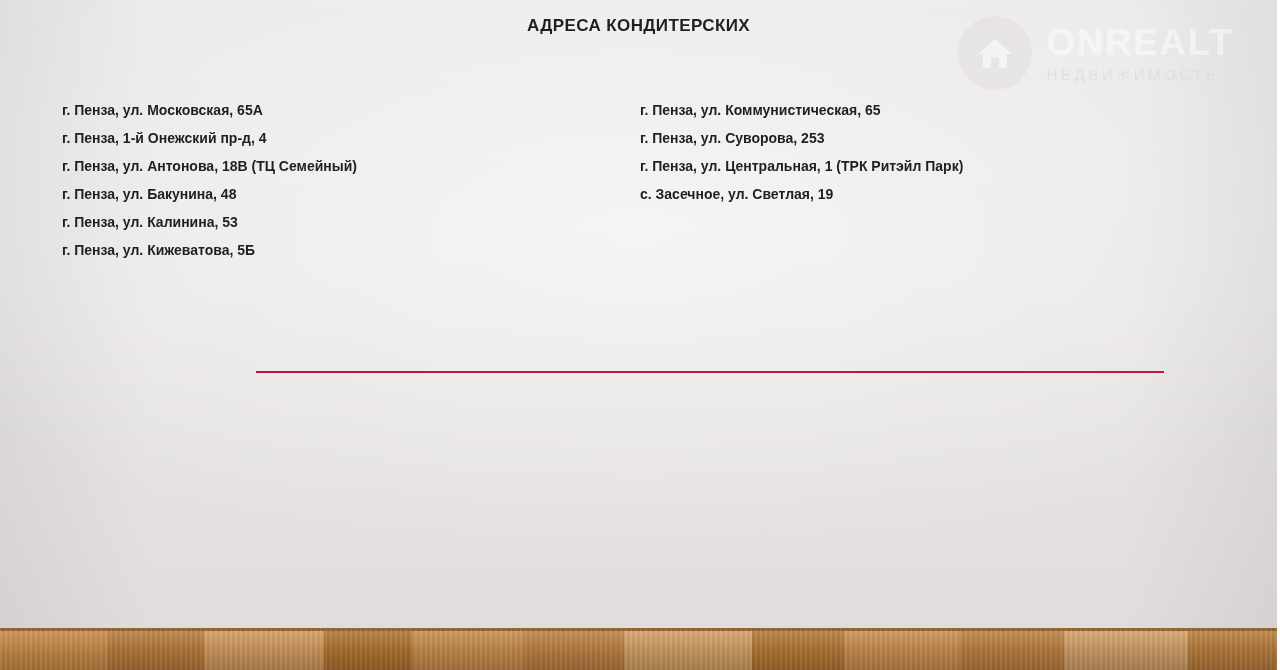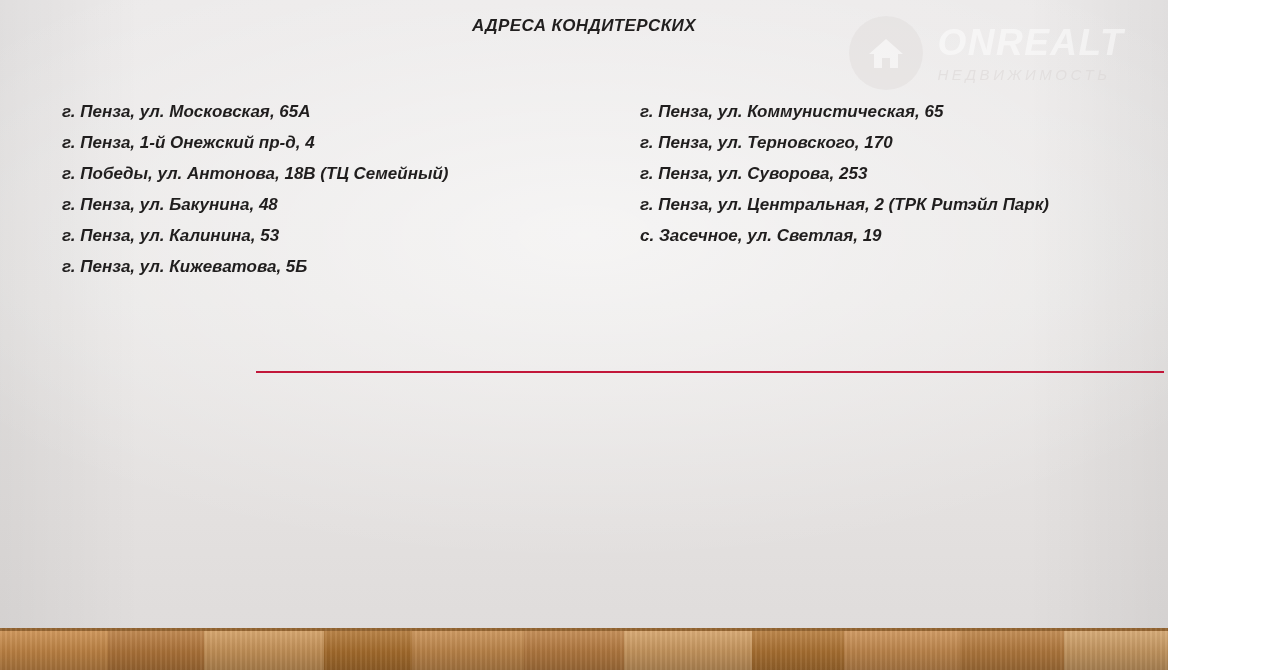--- a/index.html
+++ b/index.html
@@ -8,25 +8,24 @@
   }
   body {
     width: 1280px;
     height: 670px;
     overflow: hidden;
     font-family: "Liberation Sans", sans-serif;
   }
 
   .slide {
     position: relative;
-    width: 1168px;
+    width: 1277px;
     height: 670px;
     background: linear-gradient(180deg, #eceaea 0%, #e9e7e6 45%, #e3e0df 78%, #dedbda 100%);
     overflow: hidden;
-    font-style: italic;
   }
 
   
   .wall-shade {
     position: absolute;
     inset: 0;
     background:
       radial-gradient(ellipse 90% 70% at 50% 35%, rgba(255,255,255,0.55) 0%, rgba(255,255,255,0.0) 70%),
       linear-gradient(90deg, rgba(0,0,0,0.05) 0%, rgba(0,0,0,0.0) 12%, rgba(0,0,0,0.0) 88%, rgba(0,0,0,0.05) 100%);
     pointer-events: none;
@@ -91,21 +90,21 @@
     display: flex;
   }
   .col {
     display: flex;
     flex-direction: column;
   }
   .col-left { width: 578px; }
   .col-right { width: 582px; }
 
   .addr {
-    font-size: 17px;
+    font-size: 14px;
     font-weight: bold;
     color: #201e1e;
     line-height: 1;
     padding: 7px 0;
     white-space: nowrap;
   }
 
   .divider {
     position: absolute;
     left: 256px;
@@ -177,30 +176,29 @@
     <div class="wm-text">
       <div class="wm-name">ONREALT</div>
       <div class="wm-sub">НЕДВИЖИМОСТЬ</div>
     </div>
   </div>
 
   <div class="columns">
     <div class="col col-left">
       <div class="addr">г. Пенза, ул. Московская, 65А</div>
       <div class="addr">г. Пенза, 1-й Онежский пр-д, 4</div>
-      <div class="addr">г. Победы, ул. Антонова, 18В (ТЦ Семейный)</div>
+      <div class="addr">г. Пенза, ул. Антонова, 18В (ТЦ Семейный)</div>
       <div class="addr">г. Пенза, ул. Бакунина, 48</div>
       <div class="addr">г. Пенза, ул. Калинина, 53</div>
       <div class="addr">г. Пенза, ул. Кижеватова, 5Б</div>
     </div>
     <div class="col col-right">
       <div class="addr">г. Пенза, ул. Коммунистическая, 65</div>
-      <div class="addr">г. Пенза, ул. Терновского, 170</div>
       <div class="addr">г. Пенза, ул. Суворова, 253</div>
-      <div class="addr">г. Пенза, ул. Центральная, 2 (ТРК Ритэйл Парк)</div>
+      <div class="addr">г. Пенза, ул. Центральная, 1 (ТРК Ритэйл Парк)</div>
       <div class="addr">с. Засечное, ул. Светлая, 19</div>
     </div>
   </div>
 
   <div class="divider"></div>
 
   <div class="floor">
     <div class="floor-top-edge"></div>
     <div class="plank" style="left:0px;   width:108px; background-color:#c98a47;"></div>
     <div class="plank" style="left:108px; width:96px;  background-color:#b87a3c;"></div>

